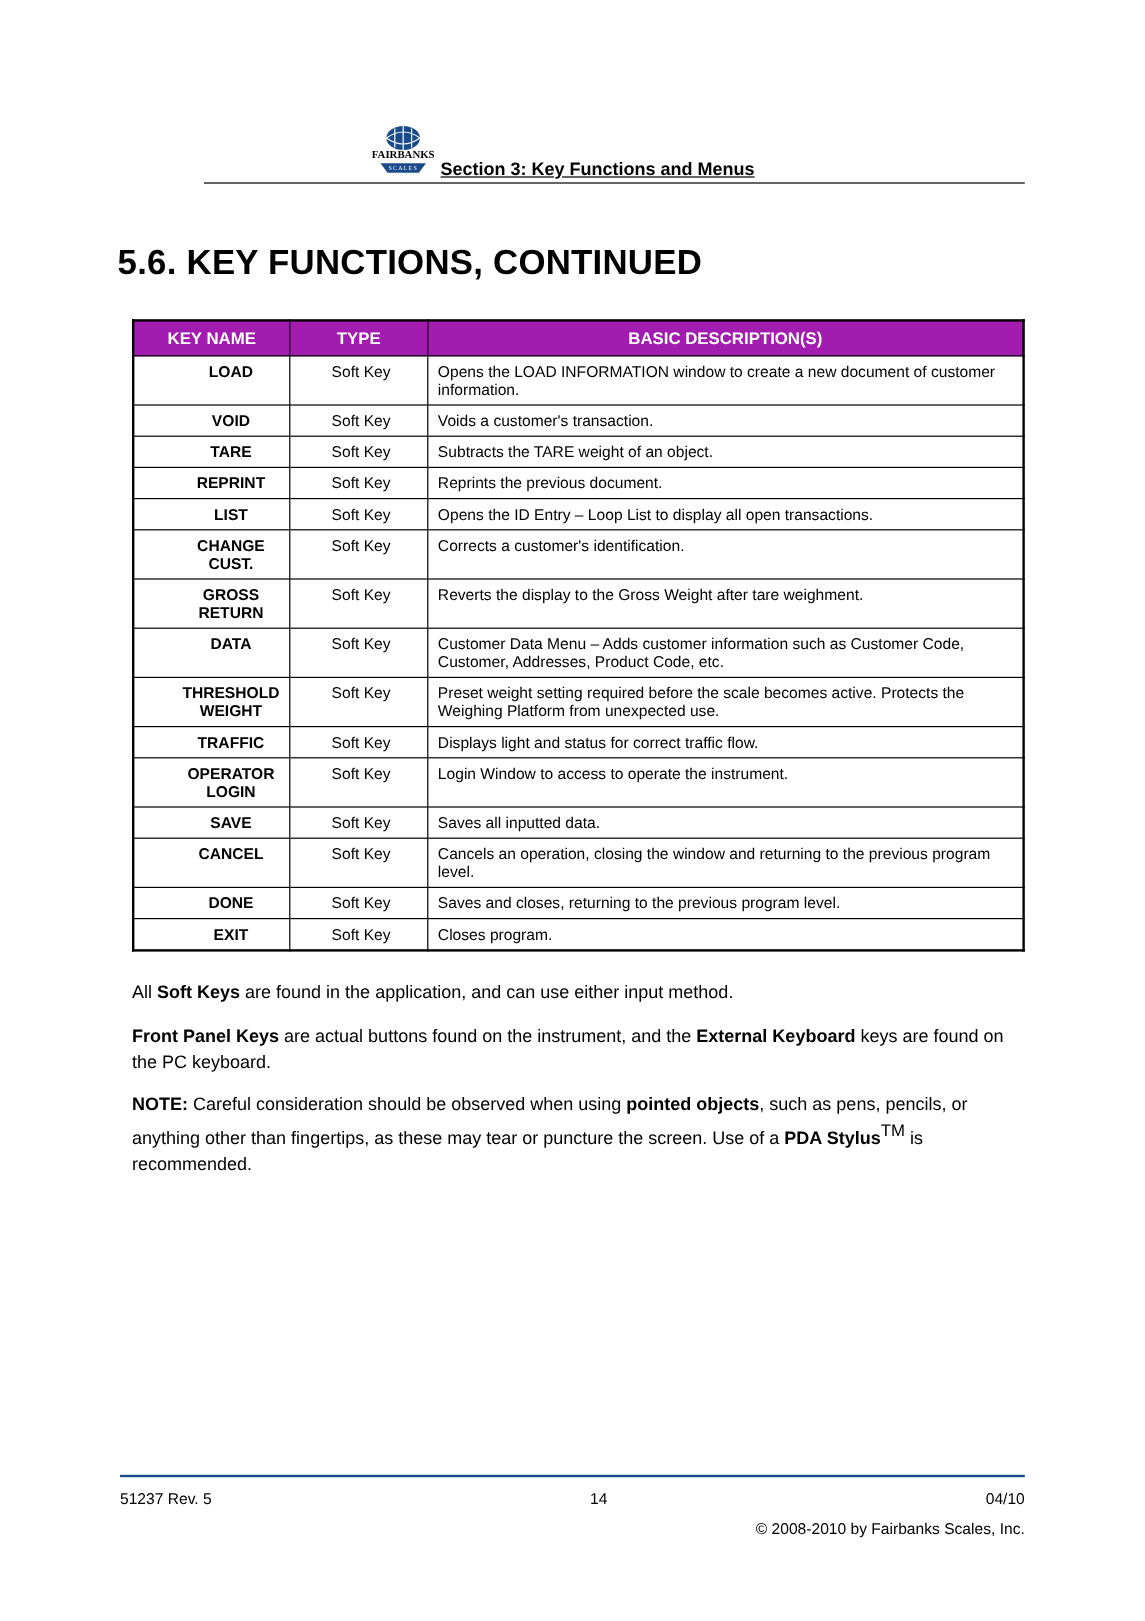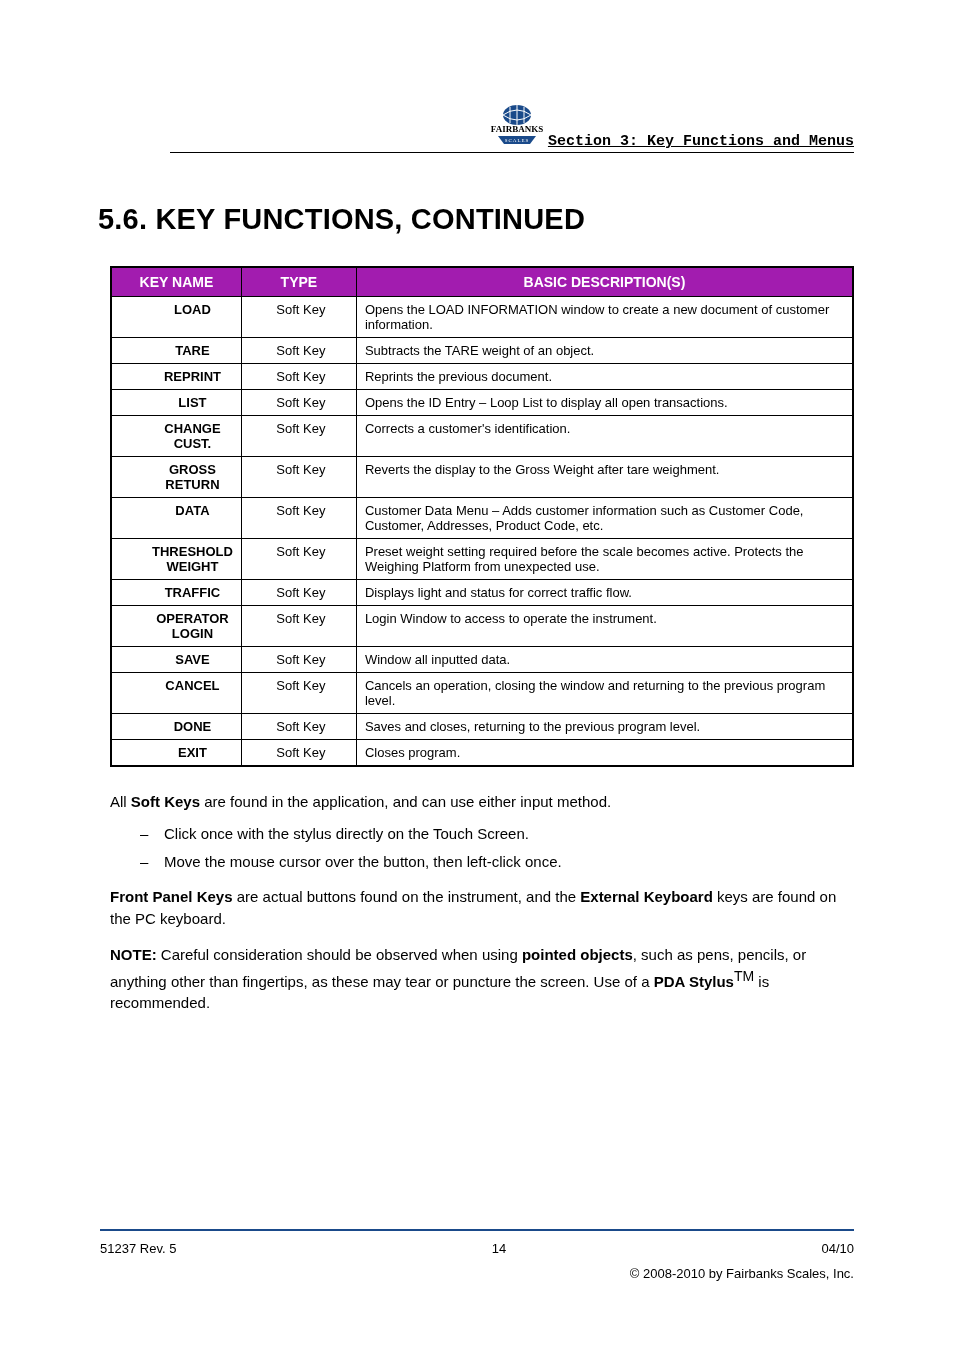--- a/index.html
+++ b/index.html
@@ -7,29 +7,29 @@
     width: 954px;
     height: 1351px;
     background: #fff;
     font-family: Arial, Helvetica, sans-serif;
     position: relative;
     color: #000;
   }
   .header {
     display: flex;
     align-items: flex-end;
-    justify-content: flex-end;
+    justify-content: center;
     padding: 100px 100px 0 80px;
   }
   .logo {
     width: 62px;
     height: 50px;
   }
   .section-title {
-    font-family: Liberation Mono, monospace;
+    font-family: Liberation Sans, sans-serif;
     font-stretch: condensed;
     font-weight: 700;
     font-size: 15px;
     text-decoration: underline;
     margin-top: 16px;
   }
   .header-rule {
     margin: 2px 100px 0 170px;
     border: none;
     border-top: 1px solid #000;
@@ -155,20 +155,25 @@
         <th>BASIC DESCRIPTION(S)</th>
       </tr>
     </thead>
     <tbody id="tbody">
         <tr>
           <td class="keyname">LOAD</td>
           <td class="type">Soft Key</td>
           <td>Opens the LOAD INFORMATION window to create a new document of customer information.</td>
         </tr>
         <tr>
+          <td class="keyname">VOID</td>
+          <td class="type">Soft Key</td>
+          <td>Voids a customer's transaction.</td>
+        </tr>
+        <tr>
           <td class="keyname">TARE</td>
           <td class="type">Soft Key</td>
           <td>Subtracts the TARE weight of an object.</td>
         </tr>
         <tr>
           <td class="keyname">REPRINT</td>
           <td class="type">Soft Key</td>
           <td>Reprints the previous document.</td>
         </tr>
         <tr>
@@ -202,21 +207,21 @@
           <td>Displays light and status for correct traffic flow.</td>
         </tr>
         <tr>
           <td class="keyname">OPERATOR LOGIN</td>
           <td class="type">Soft Key</td>
           <td>Login Window to access to operate the instrument.</td>
         </tr>
         <tr>
           <td class="keyname">SAVE</td>
           <td class="type">Soft Key</td>
-          <td>Window all inputted data.</td>
+          <td>Saves all inputted data.</td>
         </tr>
         <tr>
           <td class="keyname">CANCEL</td>
           <td class="type">Soft Key</td>
           <td>Cancels an operation, closing the window and returning to the previous program level.</td>
         </tr>
         <tr>
           <td class="keyname">DONE</td>
           <td class="type">Soft Key</td>
           <td>Saves and closes, returning to the previous program level.</td>
@@ -227,24 +232,20 @@
           <td>Closes program.</td>
         </tr>
       </tbody>
   </table>
 </div>
 
 <div class="body-text">
   <p>
     <span>All </span><span class="bold">Soft Keys</span><span> are found in the application, and can use either input method.</span>
   </p>
-  <ul class="bullets">
-    <li>Click once with the stylus directly on the Touch Screen.</li>
-    <li>Move the mouse cursor over the button, then left-click once.</li>
-  </ul>
   <p>
     <span class="bold">Front Panel Keys</span><span> are actual buttons found on the instrument, and the </span><span class="bold">External Keyboard</span><span> keys are found on the PC keyboard.</span>
   </p>
   <p class="note">
     <span class="label bold">NOTE:</span><span>  </span><span class="ital">Careful consideration should be observed when using</span><span class="ital bold"> pointed objects</span><span class="ital">, such as pens, pencils, or anything other than fingertips, as these may tear or puncture the screen.  Use of a </span><span class="ital bold">PDA Stylus</span><span class="tm">TM</span><span class="ital"> is recommended.</span>
   </p>
 </div>
 
 <div class="footer">
   <hr class="footer-rule">

